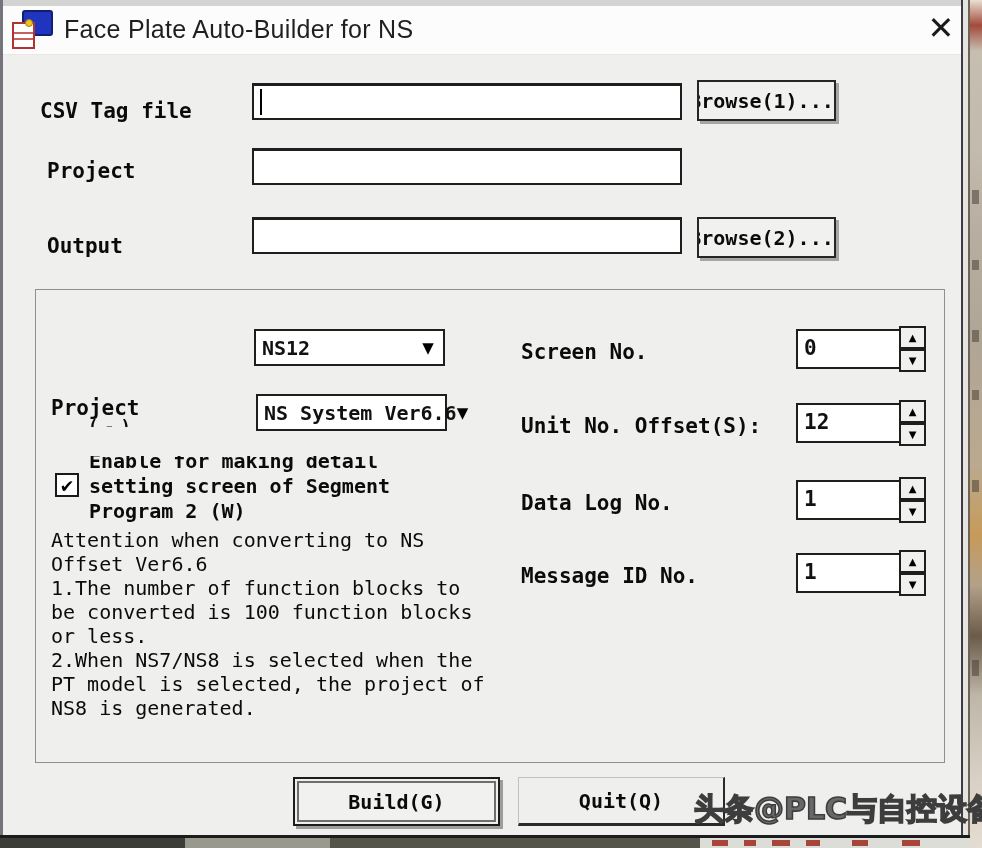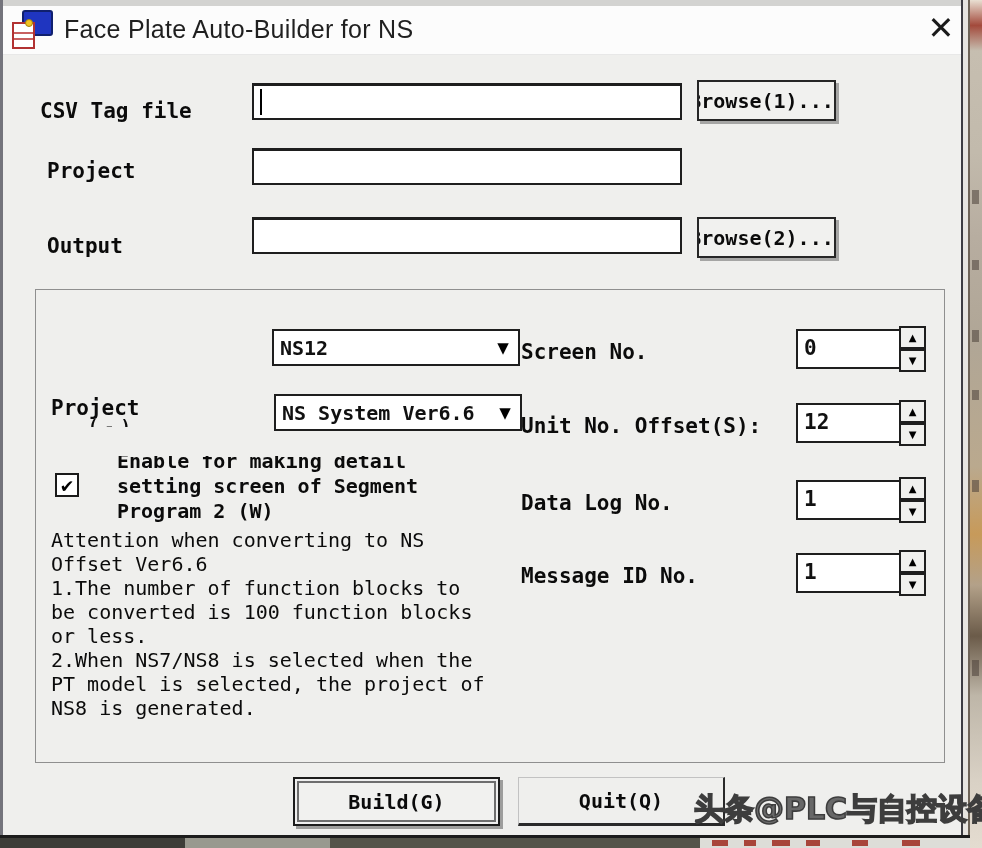--- a/index.html
+++ b/index.html
@@ -53,21 +53,21 @@
   .btn { position:absolute; background:#f1f1ef; border:2px solid #262626; box-shadow:3px 3px 0 rgba(75,75,75,.45);
          display:flex; align-items:center; justify-content:center; font-family:"DejaVu Sans Mono", monospace;
          font-weight:700; font-size:20px; color:#0b0b0b; cursor:default; white-space:nowrap; }
   .btn-browse { width:139px; height:41px; overflow:hidden; }
   .btn-browse span { margin-left:-10px; }
 
   
   .groupbox { position:absolute; left:35px; top:289px; width:910px; height:474px; border:1px solid #8f8f8f; }
   .legend { position:absolute; left:10px; top:-12px; background:#efefed; padding:0 4px; font-weight:700; font-size:21px; color:#0b0b0b; white-space:nowrap; }
 
-  .combo { position:absolute; height:37px; width:248px; background:#fff; border:2px solid #1e1e1e; display:flex; align-items:center; cursor:default;margin-left:18px; }
+  .combo { position:absolute; height:37px; width:191px; background:#fff; border:2px solid #1e1e1e; display:flex; align-items:center; cursor:default; }
   .combo .val { font-weight:700; font-size:20px; color:#111; padding-left:6px; white-space:nowrap; flex:1; }
   .combo .arrow { width:30px; text-align:center; font-size:15px; color:#000; font-family:"DejaVu Sans", sans-serif; }
 
   .spinner { position:absolute; width:127px; height:40px; }
   .spin-field { position:absolute; left:0; top:0; width:127px; height:40px; background:#fff; border:2px solid #1e1e1e;
                 font-weight:700; font-size:21px; color:#111; padding:5px 0 0 6px; }
   .spin-btn { position:absolute; right:-3px; width:27px; height:23px; background:#f0f0ee; border:2px solid #1e1e1e;
               display:flex; align-items:center; justify-content:center; font-size:10px; color:#000;
               font-family:"DejaVu Sans", sans-serif; cursor:default; }
   .spin-up { top:-3px; } .spin-down { bottom:-3px; }
@@ -182,21 +182,21 @@
           <span>▲</span>
         </div>
       <div class="spin-btn spin-down">
           <span>▼</span>
         </div>
     </div>
 
     <div class="checkbox" style="left:19px; top:183px;">
       <span>✔</span>
     </div>
-    <div class="chk-lines" style="left:53px; top:166px; width:340px; height:70px;margin-left:28px;">
+    <div class="chk-lines" style="left:53px; top:166px; width:340px; height:70px;">
       <div class="inner">
         <div>Enable for making detail</div>
         <div>setting screen of Segment</div>
         <div>Program 2 (W)</div>
       </div>
     </div>
 
     <div class="lbl" style="left:485px; top:201px;">Data Log No.</div>
     <div class="spinner" style="left:760px; top:190px;">
       <div class="spin-field">1</div>

